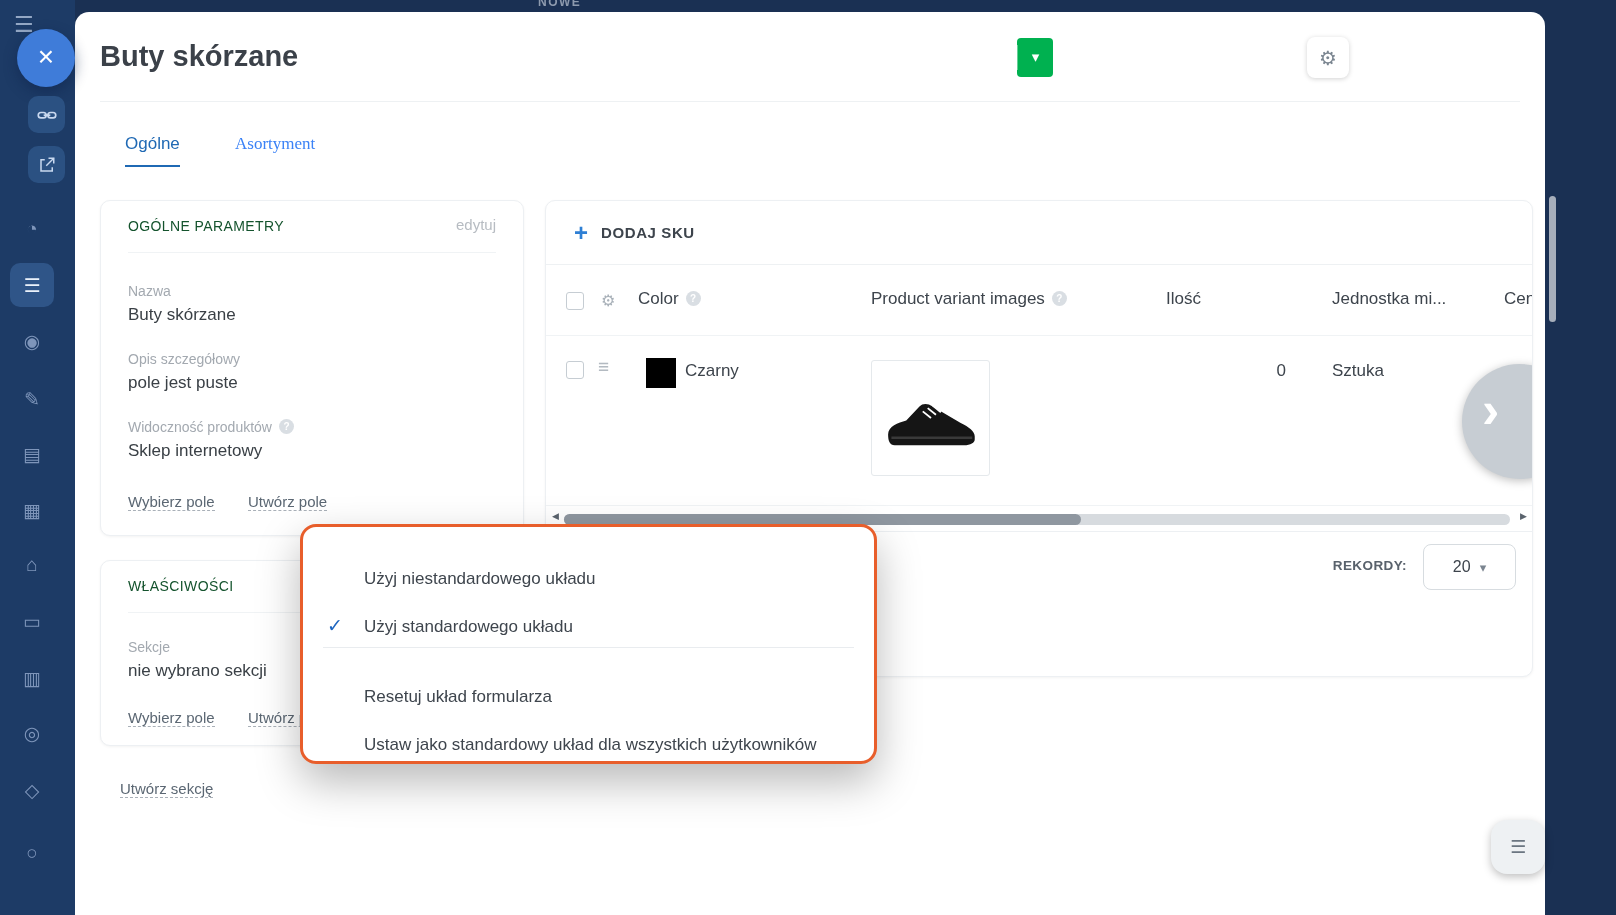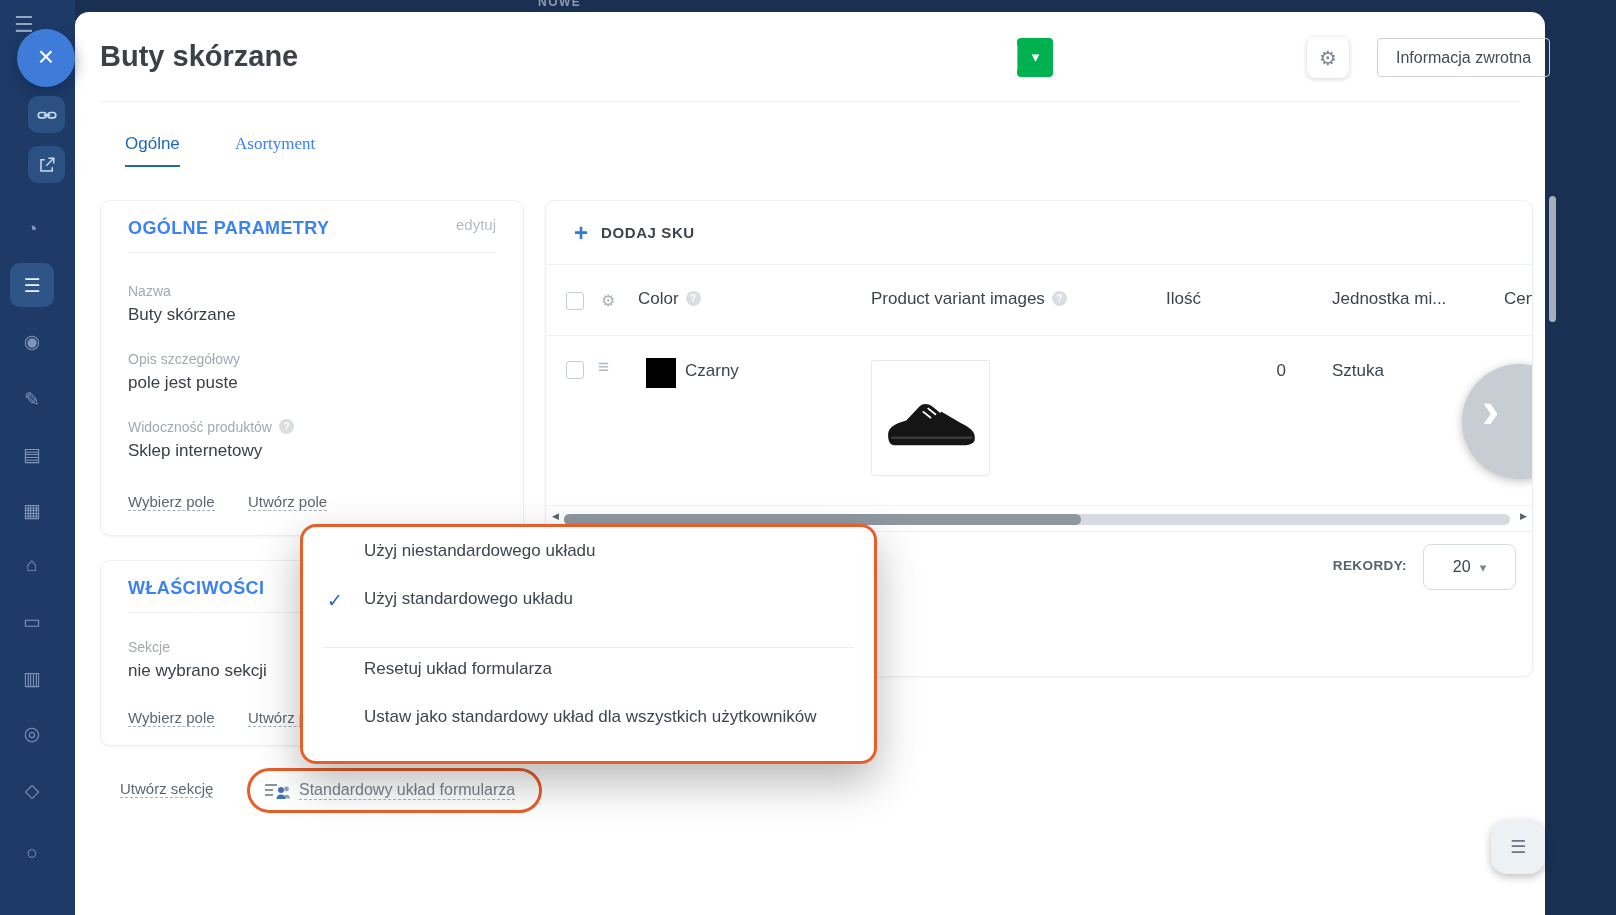--- a/index.html
+++ b/index.html
@@ -10,34 +10,34 @@
   
   .sidebar{position:absolute;left:0;top:0;width:75px;height:915px;background:#1d3b66;}
   .side-ic{position:absolute;left:10px;width:44px;height:44px;display:flex;align-items:center;justify-content:center;
            font-size:19px;color:#7e95ba;border-radius:10px;cursor:pointer;}
   .side-ic.active{background:#2f5588;color:#eaf1fa;}
   .side-tile{position:absolute;left:28px;width:37px;height:37px;border-radius:10px;background:#2b5182;
              display:flex;align-items:center;justify-content:center;cursor:pointer;}
   
   .card{position:absolute;left:75px;top:12px;width:1470px;height:903px;background:#ffffff;border-radius:14px 14px 0 0;}
   .panelcard{position:absolute;background:#fff;border:1px solid #edf0f3;border-radius:10px;box-shadow:0 1px 3px rgba(0,0,0,.05);}
-  .sect-title{position:absolute;font-size:18px;font-weight:700;color:#3b82f6;letter-spacing:.4px;}
+  .sect-title{position:absolute;font-size:14px;font-weight:400;color:#14532d;letter-spacing:.4px;}
   .flabel{position:absolute;font-size:14px;color:#a3a9b0;}
   .fvalue{position:absolute;font-size:17px;color:#3a4046;}
   .dashlink{font-size:15px;color:#5b6773;border-bottom:1px dashed #a9b0b8;cursor:pointer;white-space:nowrap;}
   .divh{position:absolute;height:1px;background:#f0f3f5;}
   .helpq{display:inline-flex;align-items:center;justify-content:center;width:15px;height:15px;border-radius:50%;
          background:#d9dee3;color:#fff;font-size:10px;font-weight:700;margin-left:7px;vertical-align:2px;}
   .cbx{position:absolute;width:18px;height:18px;appearance:none;background:#fff;border:1px solid #c6cdd3;border-radius:3px;margin:0;cursor:pointer;}
   .colh{position:absolute;font-size:17px;color:#3d444c;white-space:nowrap;cursor:pointer;}
   .cellt{position:absolute;font-size:17px;color:#3d444c;white-space:nowrap;}
   
   .menu{position:absolute;left:300px;top:524px;width:577px;height:240px;background:#fff;border:3px solid #e85e2b;
         border-radius:16px;box-shadow:0 18px 44px rgba(0,0,0,.28);z-index:20;}
-  .menu-item{position:absolute;left:3px;right:3px;height:48px;display:flex;align-items:flex-start;cursor:pointer;
+  .menu-item{position:absolute;left:3px;right:3px;height:48px;display:flex;align-items:flex-end;cursor:pointer;
              font-size:17px;color:#3e454d;}
   .mi-check{flex:0 0 58px;text-align:center;font-size:19px;font-weight:700;color:#1e66c0;}
   .btnlike{cursor:pointer;}
 </style>
 </head>
 <body>
 
 <div class="screen">
 
   <div class="abs" style="left:538px;top:-5px;font-size:12px;font-weight:700;color:#8d9aae;letter-spacing:1.5px;">NOWE</div>
@@ -94,22 +94,20 @@
       <div style="width:35px;text-align:center;line-height:37px;color:#fff;font-size:15px;">
         <span>▾</span>
       </div>
     </div>
 
     <div class="abs btnlike" style="left:1232px;top:25px;width:42px;height:41px;background:#fff;border-radius:8px;box-shadow:0 1px 5px rgba(0,0,0,.18);
                 display:flex;align-items:center;justify-content:center;">
       <span style="font-size:20px;color:#7a8590;">⚙</span>
     </div>
 
-    <div class="abs btnlike" style="left:1302px;top:26px;height:39px;line-height:37px;padding:0 18px;border:1px solid #ccd2d7;border-radius:4px;
-                font-size:16px;color:#454c55;white-space:nowrap;">Informacja zwrotna</div>
 
     <div class="divh" style="left:25px;top:89px;width:1420px;background:#eef1f3;"></div>
 
     <div class="abs btnlike" style="left:50px;top:122px;font-size:17px;color:#1f69b4;padding-bottom:11px;border-bottom:2px solid #1f69b4;">Ogólne</div>
     <div class="abs btnlike" style="left:160px;top:122px;font-size:17px;color:#3b82f6;font-family:Liberation Serif, serif;">Asortyment</div>
 
     <div class="panelcard" style="left:25px;top:188px;width:424px;height:336px;">
       <div class="sect-title" style="left:27px;top:17px;">OGÓLNE PARAMETRY</div>
       <div class="abs btnlike" style="right:27px;top:15px;font-size:15px;color:#b7bcc2;">edytuj</div>
       <div class="divh" style="left:27px;right:27px;top:51px;"></div>
@@ -137,33 +135,20 @@
       <div class="fvalue" style="left:27px;top:100px;">nie wybrano sekcji</div>
 
       <div class="abs" style="left:27px;top:148px;"><span class="dashlink">Wybierz pole</span></div>
       <div class="abs" style="left:147px;top:148px;"><span class="dashlink">Utwórz pole</span></div>
     </div>
 
     <div class="abs" style="left:45px;top:768px;">
       <span class="dashlink">Utwórz sekcję</span>
     </div>
 
-    <div class="abs" style="left:172px;top:756px;width:295px;height:45px;border:3px solid #e85e2b;border-radius:24px;
-                display:flex;align-items:center;padding-left:14px;">
-      <span style="margin-right:9px;display:inline-flex;">
-        <svg width="26" height="18" viewBox="0 0 26 18">
-          <path d="M1 3h12M1 8h8M1 13h8" stroke="#8d96a0" stroke-width="2" fill="none"></path>
-          <circle cx="22.5" cy="7" r="2.4" fill="#9aa3ad"></circle>
-          <path d="M19 16.5c0-2.5 1.6-3.8 3.6-3.8s3.4 1.3 3.4 3.8Z" fill="#9aa3ad"></path>
-          <circle cx="17" cy="8" r="3" fill="#3f71b8"></circle>
-          <path d="M12.5 17c0-3 2-4.5 4.5-4.5s4.5 1.5 4.5 4.5Z" fill="#3f71b8"></path>
-        </svg>
-      </span>
-      <span class="dashlink" style="font-size:16px;color:#7b828b;">Standardowy układ formularza</span>
-    </div>
 
     <div class="panelcard" style="left:470px;top:188px;width:988px;height:477px;overflow:hidden;border-radius:10px;">
 
       <div class="abs btnlike" style="left:0;top:0;right:0;height:64px;border-bottom:1px solid #eef1f3;display:flex;align-items:center;">
         <span style="margin-left:28px;font-size:24px;font-weight:700;color:#2e7fd4;line-height:1;">+</span>
         <span style="margin-left:13px;font-size:15px;font-weight:600;color:#3d444c;letter-spacing:.6px;">DODAJ SKU</span>
       </div>
 
       <div class="abs" style="left:0;top:65px;right:0;height:70px;border-bottom:1px solid #f0f3f5;">
         <input type="checkbox" class="cbx" style="left: 20px; top: 26px;">

